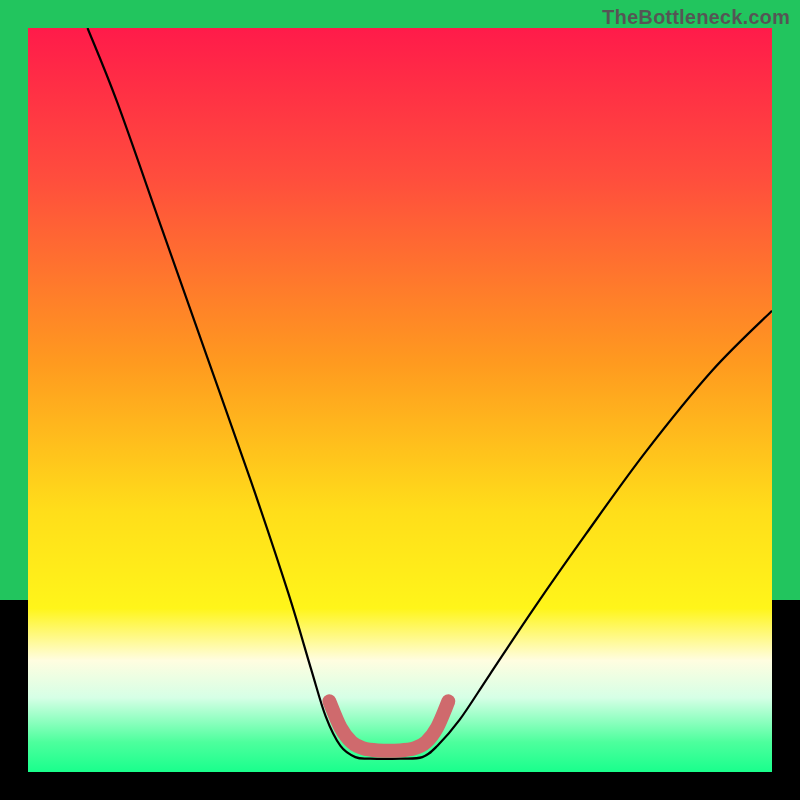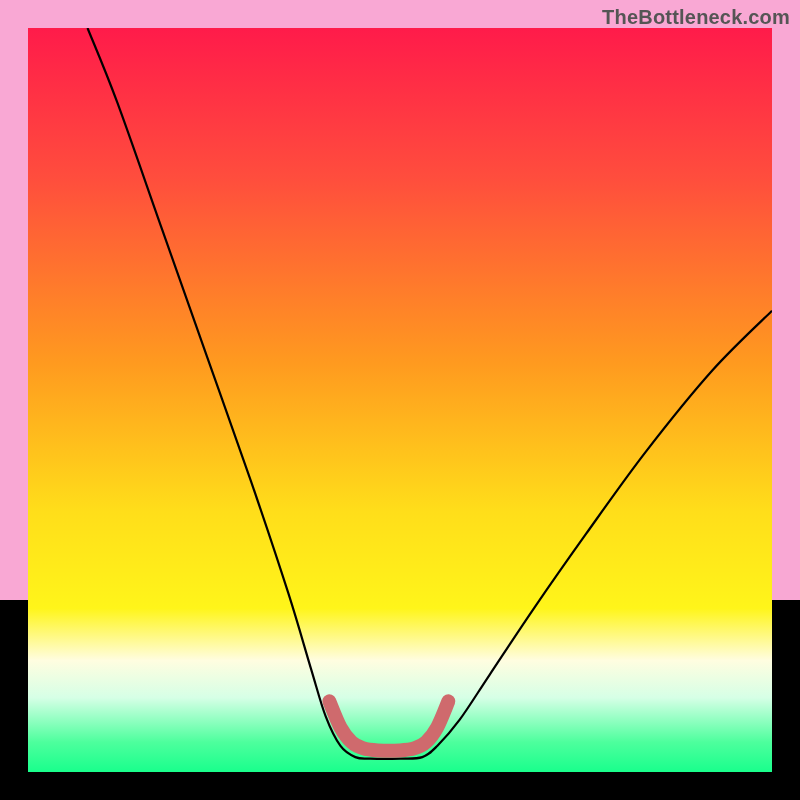--- a/index.html
+++ b/index.html
@@ -8,21 +8,21 @@
     width: 800px;
     height: 800px;
     overflow: hidden;
     background: #000;
     font-family: Arial, Helvetica, sans-serif;
   }
   .frame {
     position: absolute;
     left: 0; top: 0;
     width: 800px; height: 600px;
-    background: #f9a8d4;
+    background: #22c55e;
   }
   .plot {
     position: absolute;
     left: 28px;
     top: 28px;
     width: 744px;
     height: 744px;
     overflow: hidden;
   }
   .watermark {

